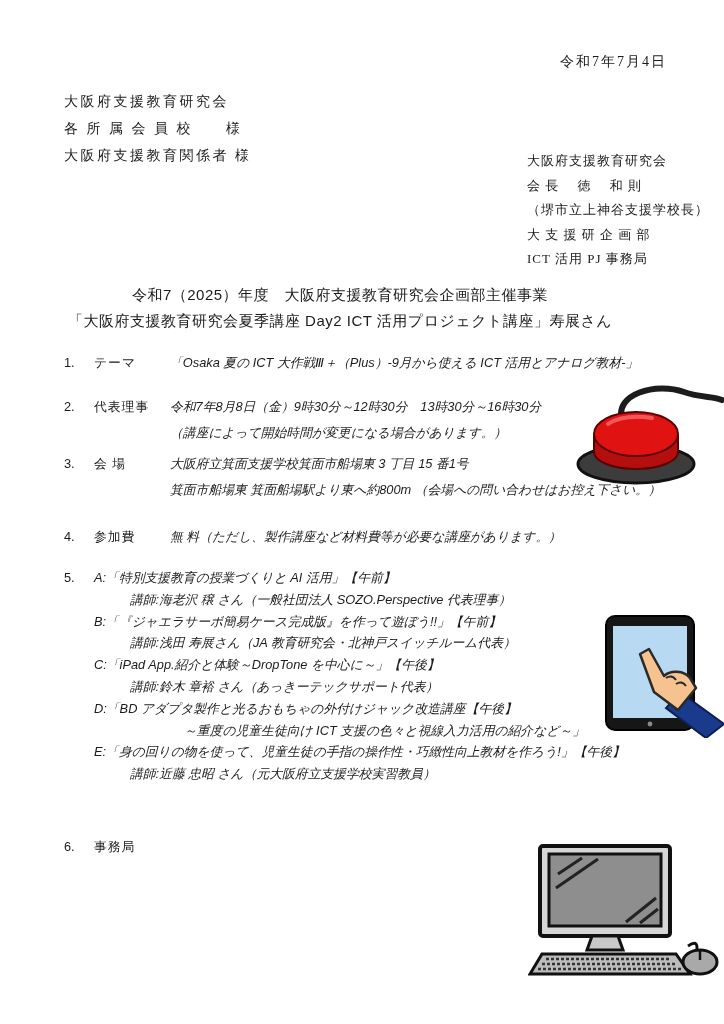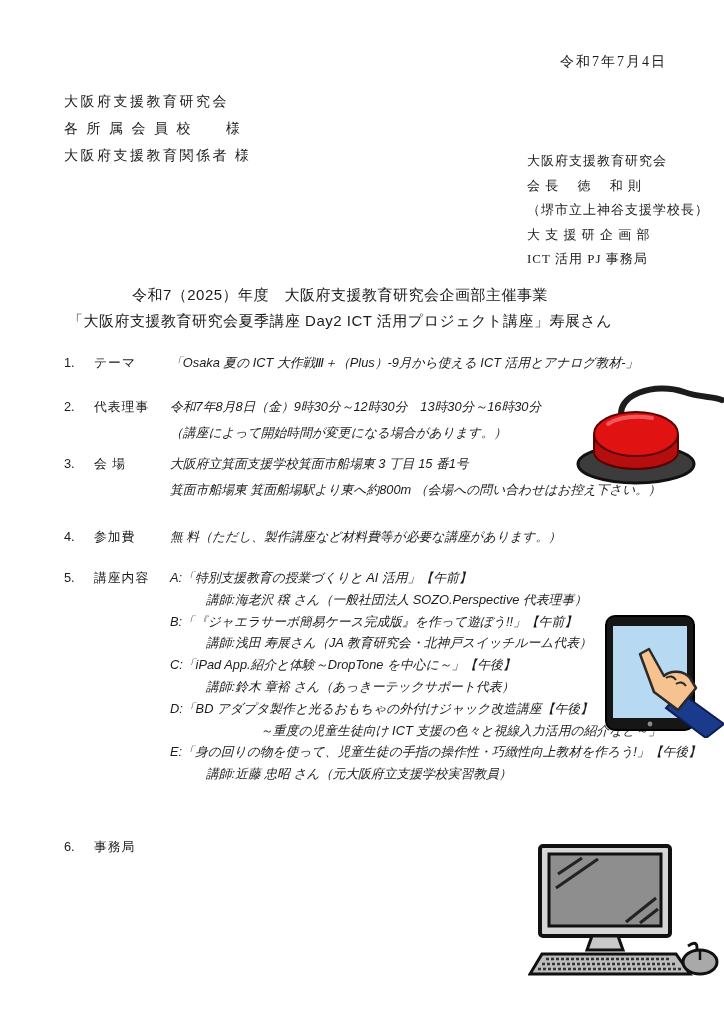--- a/index.html
+++ b/index.html
@@ -82,21 +82,20 @@
   <div class="item lh26" style="top:524px">
     <span class="num">4.</span>
     <span class="label">参加費</span>
     <div class="content">
       <div class="cline">無 料（ただし、製作講座など材料費等が必要な講座があります。）</div>
     </div>
   </div>
 
   <div class="item lh22" style="top:567px">
     <span class="num">5.</span>
-    <span class="label">講座内容</span>
     <div class="content">
       <div class="cline">A:「特別支援教育の授業づくりと AI 活用」【午前】</div>
       <div class="cline indent1">講師:海老沢 穣 さん（一般社団法人 SOZO.Perspective 代表理事）</div>
       <div class="cline">B:「『ジャエラサーボ簡易ケース完成版』を作って遊ぼう!!」【午前】</div>
       <div class="cline indent1">講師:浅田 寿展さん（JA 教育研究会・北神戸スイッチルーム代表）</div>
       <div class="cline">C:「iPad App.紹介と体験～DropTone を中心に～」【午後】</div>
       <div class="cline indent1">講師:鈴木 章裕 さん（あっきーテックサポート代表）</div>
       <div class="cline">D:「BD アダプタ製作と光るおもちゃの外付けジャック改造講座【午後】</div>
       <div class="cline indent2">～重度の児童生徒向け ICT 支援の色々と視線入力活用の紹介など～」</div>
       <div class="cline">E:「身の回りの物を使って、児童生徒の手指の操作性・巧緻性向上教材を作ろう!」【午後】</div>

